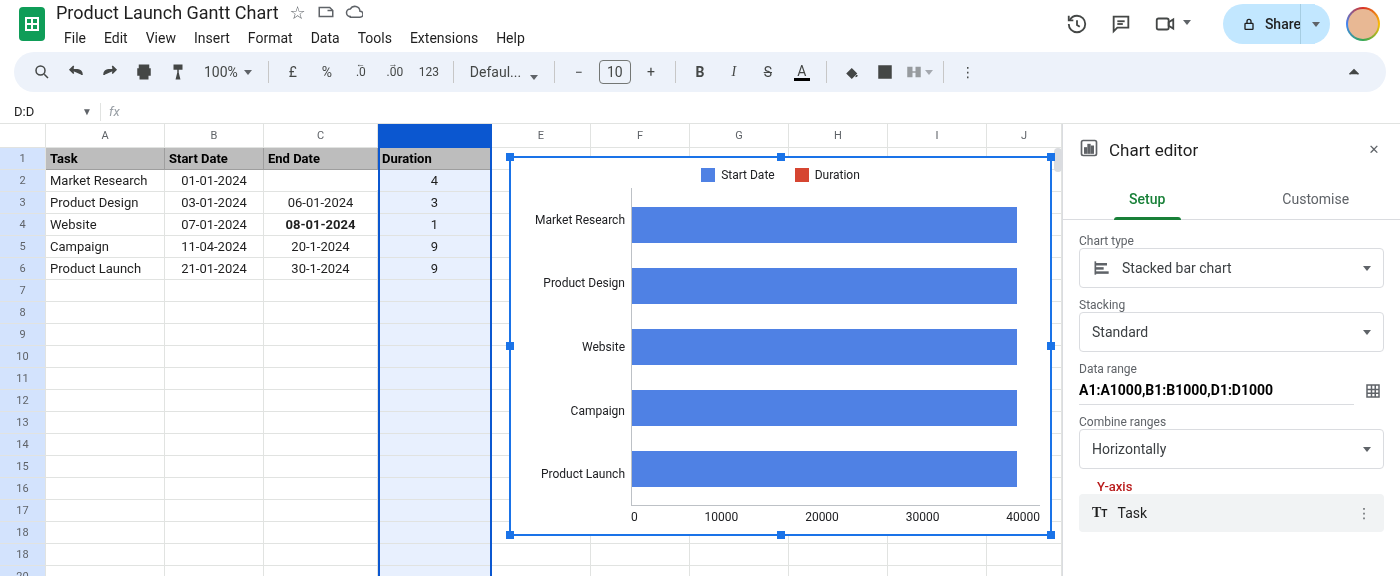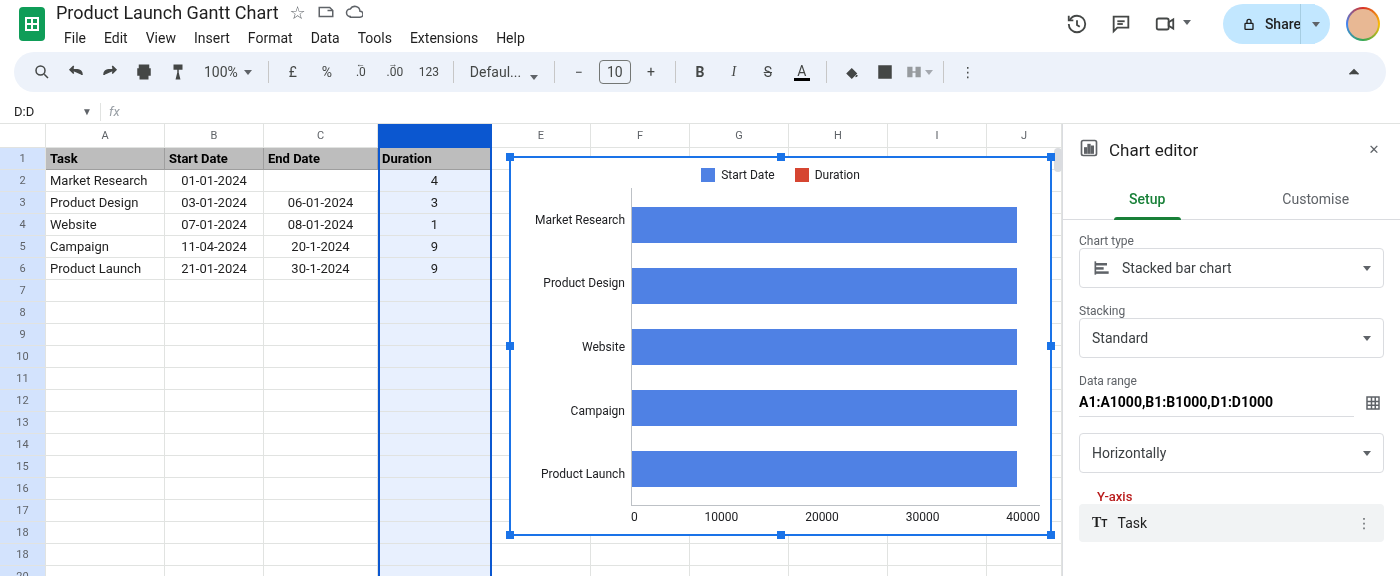--- a/index.html
+++ b/index.html
@@ -85,21 +85,21 @@
   .rpanel { flex:1; border-left:1px solid #dadce0; padding:0; overflow:hidden; }
   .rp-head { display:flex; align-items:center; padding:14px 16px; gap:10px;}
   .rp-head-icon { color:#0f9d58; }
   .rp-head-icon svg rect{fill:none;stroke:#606367;stroke-width:2;}
   .rp-title { font-size:17px; flex:1;}
   .rp-close { color:#5f6368; width:20px; height:20px; display:flex;align-items:center;justify-content:center;}
   .rp-tabs { display:flex; padding:6px 0 0 0; border-bottom:1px solid #dadce0;}
   .rp-tab { flex:1; text-align:center; padding:10px 0 12px 0; font-size:14px; color:#5f6368; position:relative;}
   .rp-tab.active { color:#188038; font-weight:500;}
   .rp-tab.active::after{content:"";position:absolute;bottom:-1px;left:30%;right:30%;height:3px;background:#188038;border-radius:3px 3px 0 0;}
-  .rp-body { padding:14px 16px; display:flex; flex-direction:column; gap:16px; overflow-y:auto; height:calc(100% - 110px);}
+  .rp-body { padding:14px 16px; display:flex; flex-direction:column; gap:10px; overflow-y:auto; height:calc(100% - 110px);}
   .rp-label { font-size:12px; color:#5f6368;}
   .rp-select { border:1px solid #dadce0; border-radius:4px; height:40px; display:flex; align-items:center; padding:0 12px; font-size:14px; color:#3c4043; justify-content:space-between; gap:8px;}
   .rp-select-left{display:flex;align-items:center;gap:10px;justify-content:center;}
   .rp-input-row{display:flex;align-items:center;gap:8px;}
   .rp-input { border:none; border-bottom:1px solid #dadce0; font-size:14px; padding:6px 0; flex:1; outline:none;font-weight:bold;}
   .rp-grid-icon{width:22px;height:22px;color:#5f6368;display:flex;align-items:center;justify-content:center;}
   .rp-axis-field{display:flex;align-items:center;gap:10px;border:1px solid transparent;background:#f1f3f4;border-radius:4px;padding:10px 12px;font-size:14px;}
   .rp-axis-icon{font-family:serif;font-weight:bold;font-size:14px;}
   .rp-dots{margin-left:auto;color:#5f6368;}
   
@@ -345,21 +345,21 @@
           <div class="cell" style="width: 99px;"></div>
           <div class="cell" style="width: 99px;"></div>
           <div class="cell" style="width: 99px;"></div>
           <div class="cell" style="width: 99px;"></div>
           <div class="cell" style="width: 75px;"></div>
         </div>
         <div class="row">
           <div class="rowh dsel">4</div>
           <div class="cell" style="width: 119px;">Website</div>
           <div class="cell center" style="width: 99px;">07-01-2024</div>
-          <div class="cell center" style="width: 114px;">08-01-2024</div>
+          <div class="cell center" style="width: 114px; font-weight: bold;">08-01-2024</div>
           <div class="cell dsel center" style="width: 114px;">1</div>
           <div class="cell" style="width: 99px;"></div>
           <div class="cell" style="width: 99px;"></div>
           <div class="cell" style="width: 99px;"></div>
           <div class="cell" style="width: 99px;"></div>
           <div class="cell" style="width: 99px;"></div>
           <div class="cell" style="width: 75px;"></div>
         </div>
         <div class="row">
           <div class="rowh dsel">5</div>
@@ -666,20 +666,21 @@
                 <rect x="4" y="4" width="16" height="16"></rect>
                 <line x1="4" y1="10" x2="20" y2="10"></line>
                 <line x1="4" y1="15" x2="20" y2="15"></line>
                 <line x1="10" y1="4" x2="10" y2="20"></line>
                 <line x1="15" y1="4" x2="15" y2="20"></line>
               </svg>
             </span>
         </div>
       </div>
       <div>
+        <div class="rp-label">Combine ranges</div>
         <div class="rp-select">
           <span>Horizontally</span>
             <span class="caret-down"></span>
         </div>
       </div>
       <div>
         <div class="rp-label" style="font-weight:500;color:#b91c1c;font-size:13px;margin-left:18px;">Y-axis</div>
         <div class="rp-axis-field">
           <span class="rp-axis-icon">T<span style="font-size:10px;">T</span></span>
           <span>Task</span>

